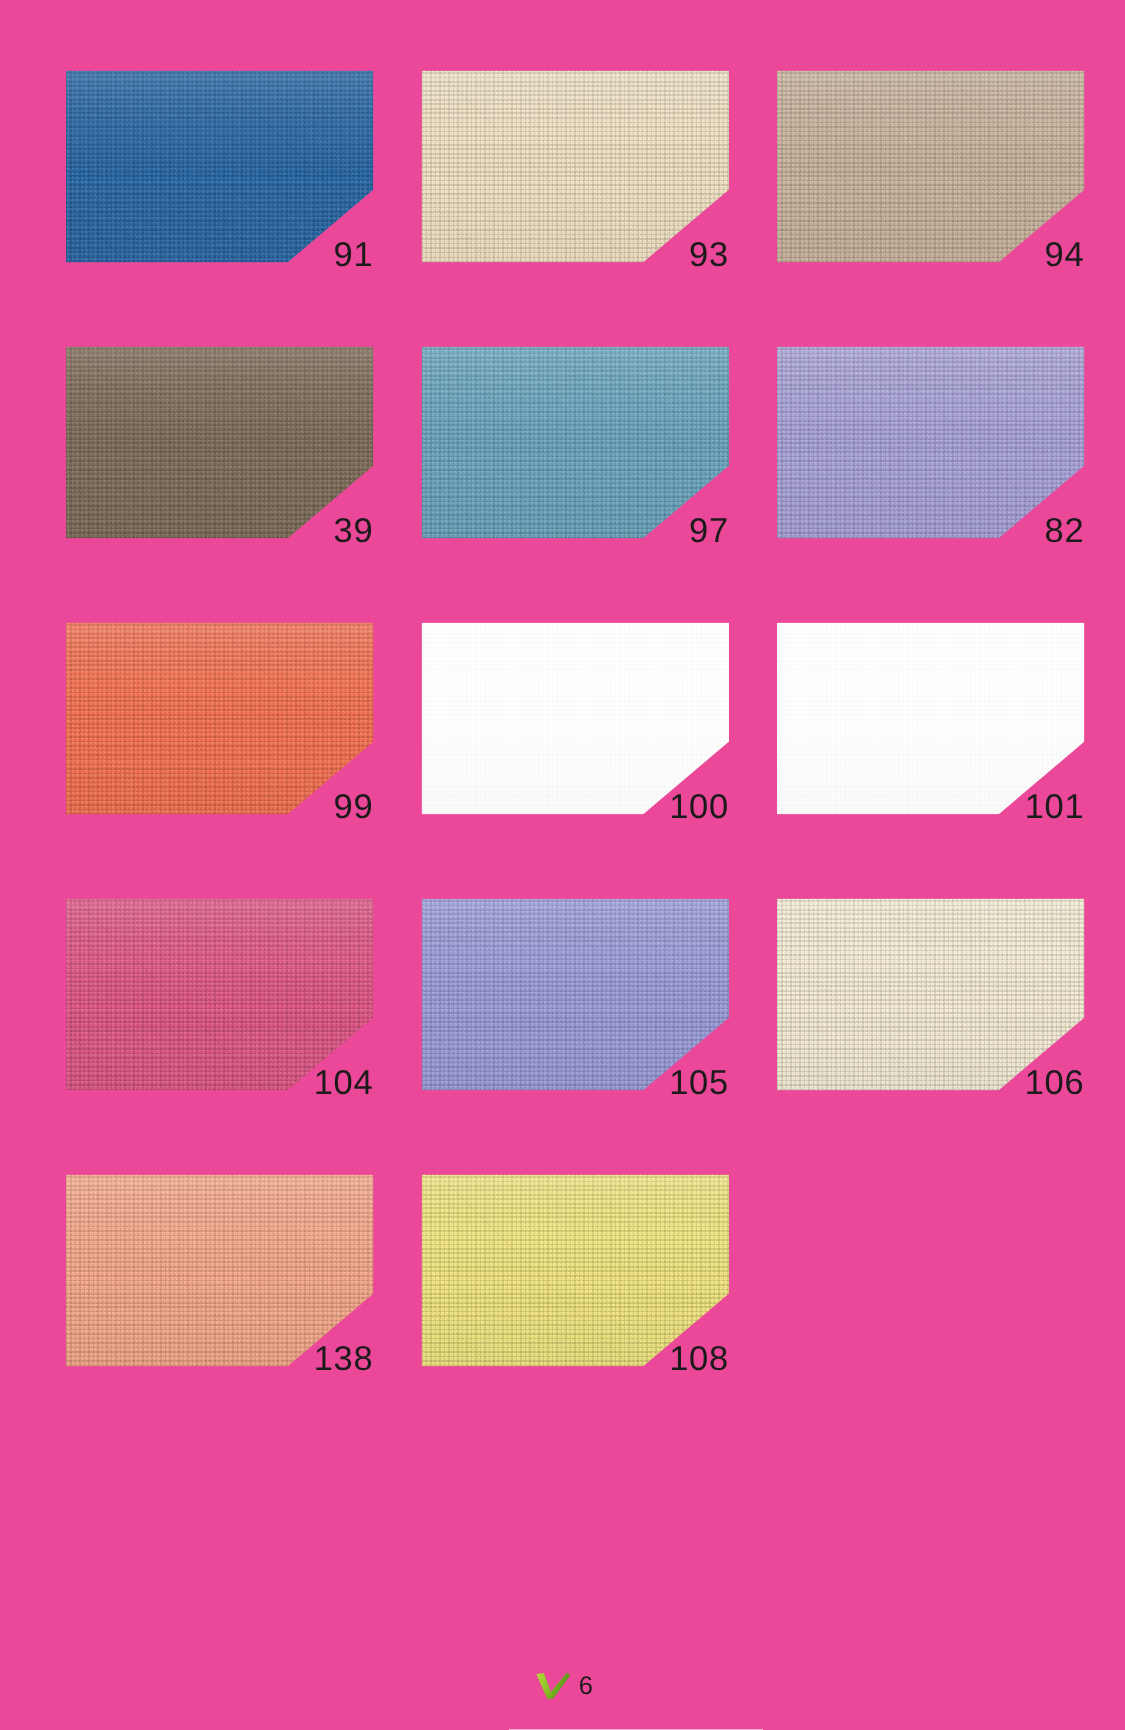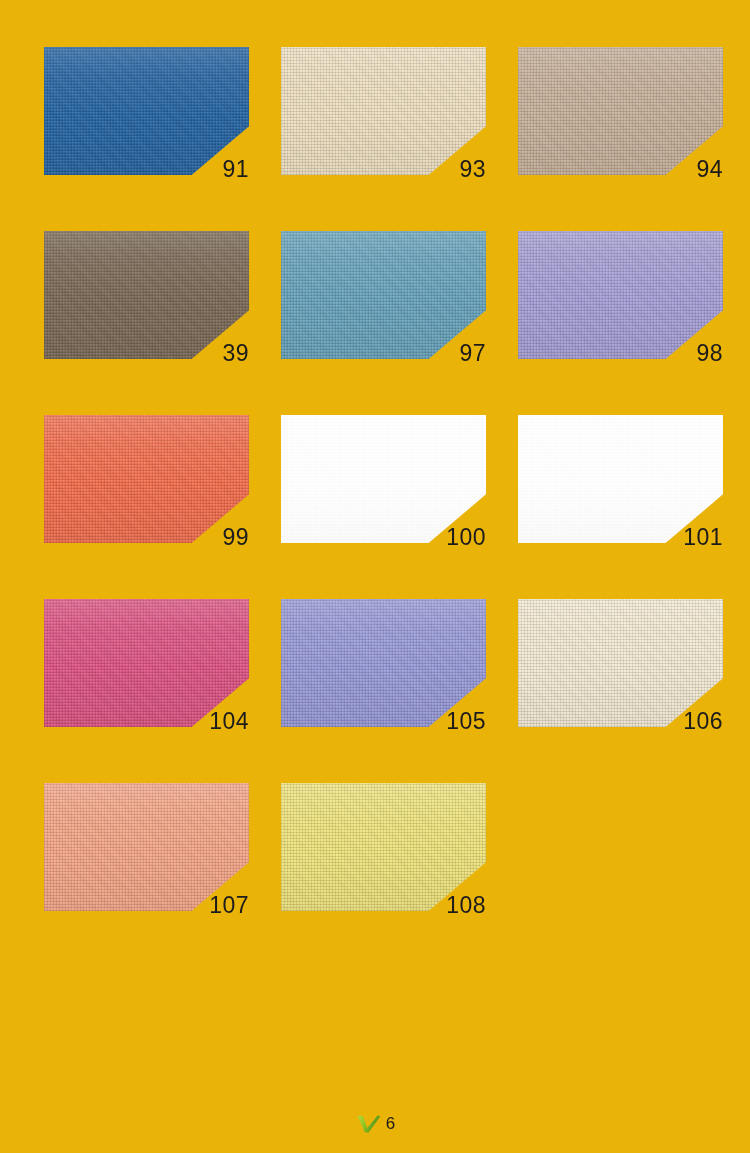--- a/index.html
+++ b/index.html
@@ -14,21 +14,21 @@
     position: relative;
     overflow: hidden;
     font-family: "Liberation Sans", sans-serif;
     -webkit-font-smoothing: antialiased;
   }
 
   #swatch-page {
     position: relative;
     width: 750px;
     height: 1153px;
-    background: #eab308;
+    background: #ec4899;
     text-decoration: underline;
   }
 
   
   #swatch-grid {
     position: absolute;
     left: 44px;
     top: 47px;
     width: 706px;               
     display: grid;
@@ -173,21 +173,21 @@
         <span class="swatch-number">39</span>
       </div>
       <div class="swatch-cell">
         <div class="swatch-shadow"></div>
         <div class="swatch-chip" style="background-color: rgb(106, 166, 192);"></div>
         <span class="swatch-number">97</span>
       </div>
       <div class="swatch-cell">
         <div class="swatch-shadow"></div>
         <div class="swatch-chip" style="background-color: rgb(169, 163, 218);"></div>
-        <span class="swatch-number">98</span>
+        <span class="swatch-number">82</span>
       </div>
       <div class="swatch-cell">
         <div class="swatch-shadow"></div>
         <div class="swatch-chip" style="background-color: rgb(248, 112, 79);"></div>
         <span class="swatch-number">99</span>
       </div>
       <div class="swatch-cell">
         <div class="swatch-shadow"></div>
         <div class="swatch-chip is-white" style="background-color: rgb(255, 255, 255);"></div>
         <span class="swatch-number">100</span>
@@ -208,21 +208,21 @@
         <span class="swatch-number">105</span>
       </div>
       <div class="swatch-cell">
         <div class="swatch-shadow"></div>
         <div class="swatch-chip" style="background-color: rgb(247, 238, 214);"></div>
         <span class="swatch-number">106</span>
       </div>
       <div class="swatch-cell">
         <div class="swatch-shadow"></div>
         <div class="swatch-chip" style="background-color: rgb(249, 169, 138);"></div>
-        <span class="swatch-number">107</span>
+        <span class="swatch-number">138</span>
       </div>
       <div class="swatch-cell">
         <div class="swatch-shadow"></div>
         <div class="swatch-chip" style="background-color: rgb(243, 231, 126);"></div>
         <span class="swatch-number">108</span>
       </div>
     </div>
 
   <div id="page-footer">
     <svg id="brand-logo" viewBox="0 0 26 24" xmlns="http://www.w3.org/2000/svg" aria-hidden="true">

